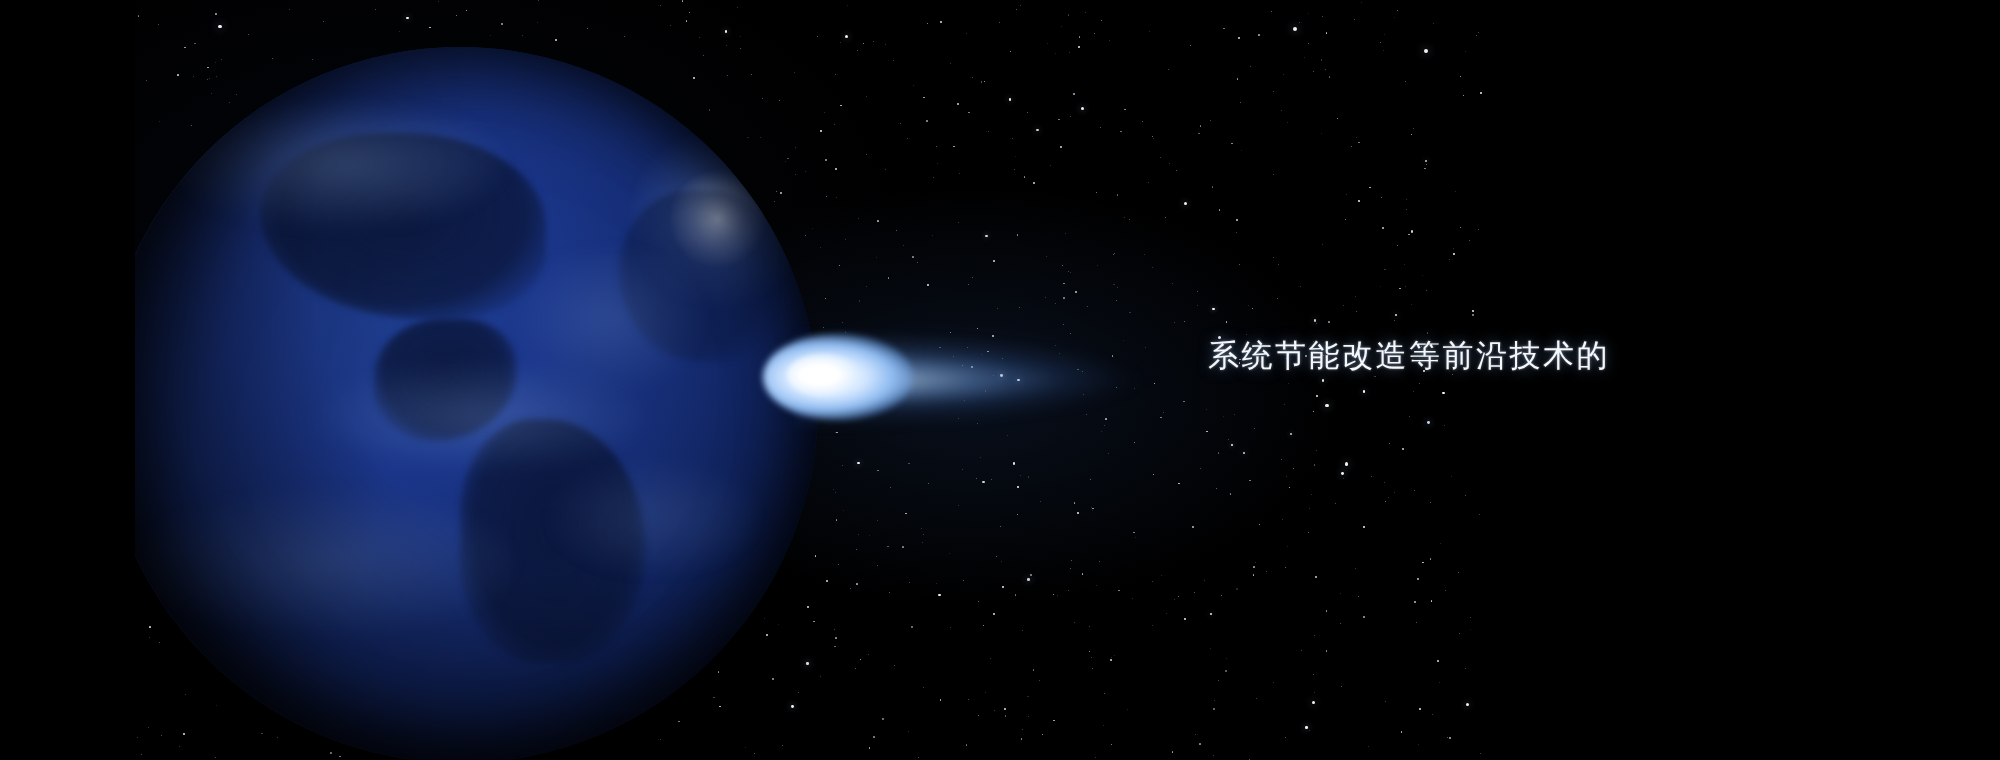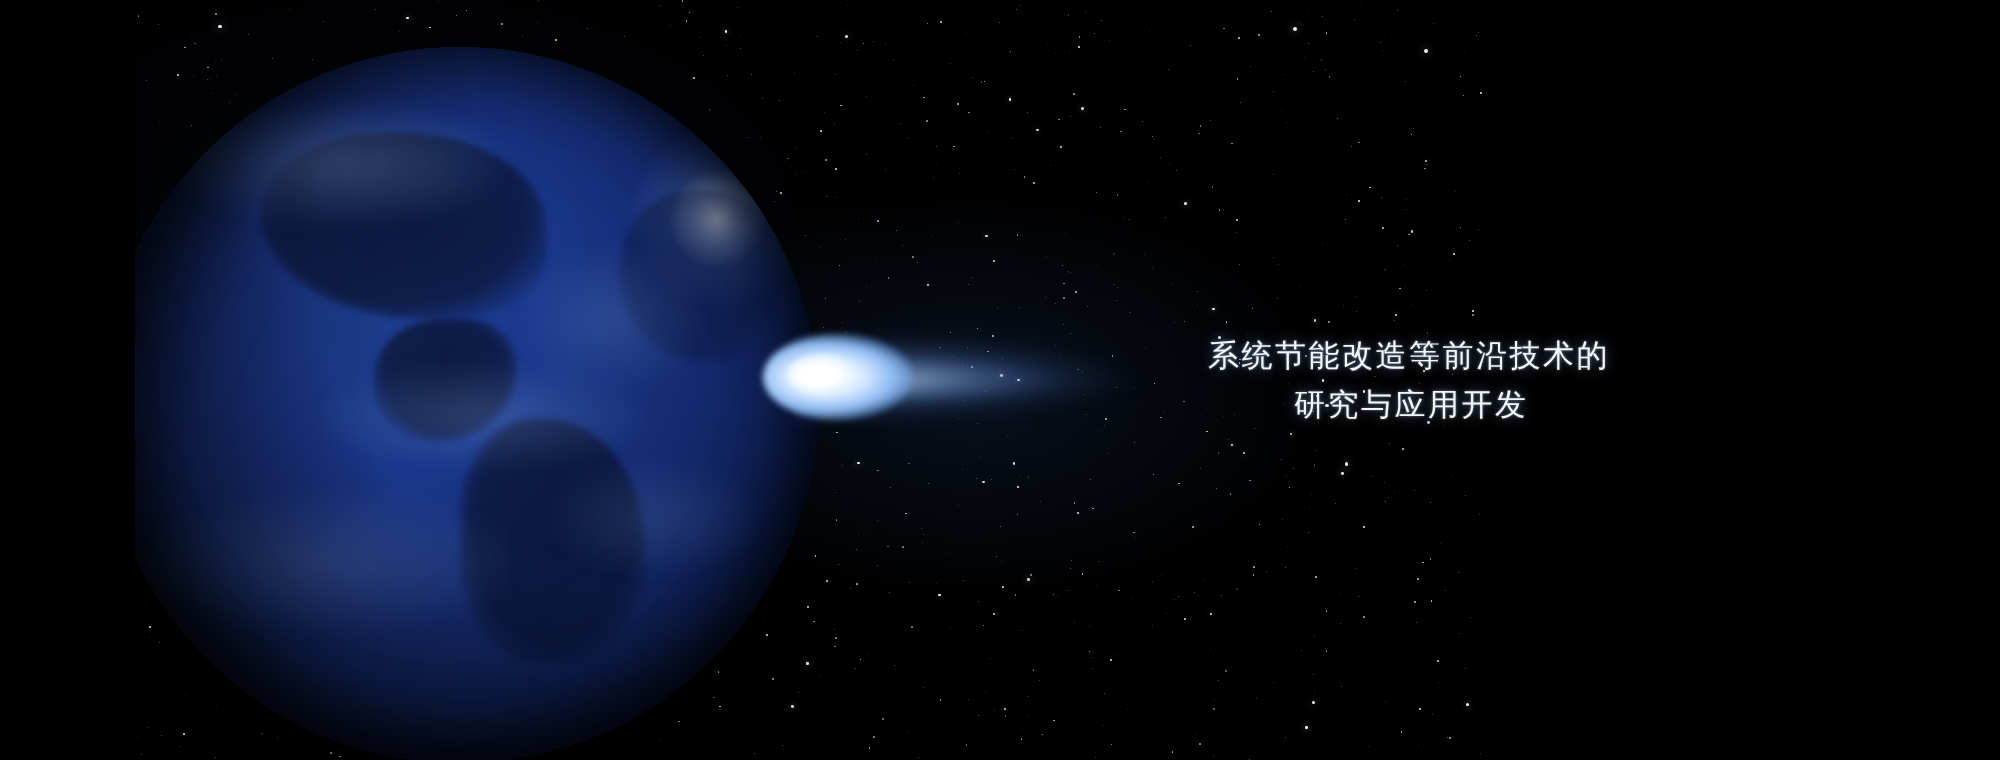--- a/index.html
+++ b/index.html
@@ -830,16 +830,15 @@
       <div id="tail2"></div>
       <div id="tail"></div>
       <div id="coma"></div>
       <div id="core"></div>
     </div>
 
   </div>
 
   <div id="copy">
     <div class="cn" id="cn1">系统节能改造等前沿技术的</div>
-    <div class="cn" id="cn2">研究与应用开发</div>
   </div>
 
 </div>
 
 </body></html>

